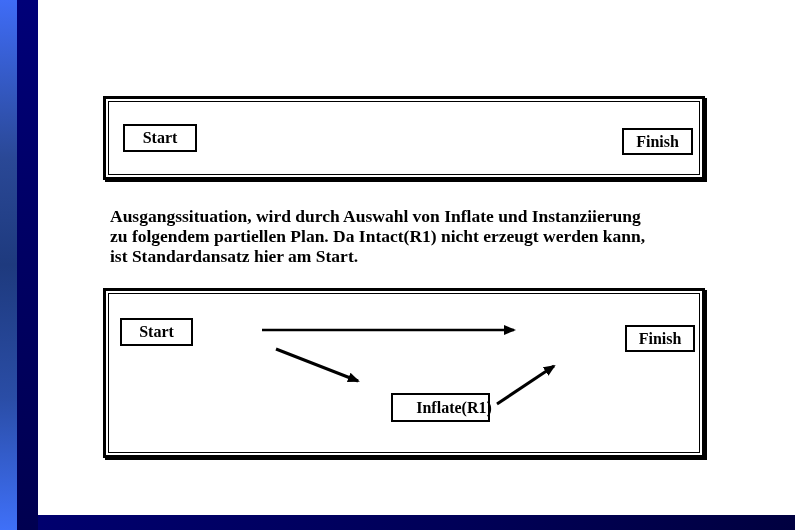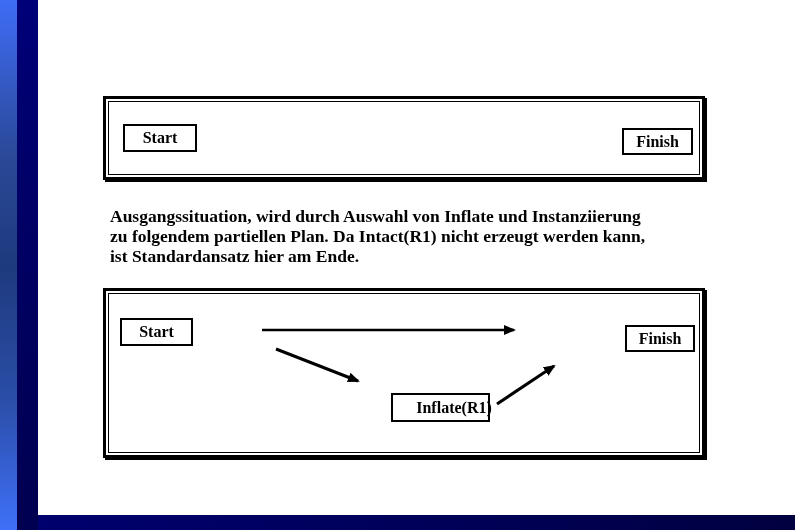--- a/index.html
+++ b/index.html
@@ -93,21 +93,21 @@
   </div>
   <div class="node n-start-1">
     <span>Start</span>
   </div>
   <div class="node n-finish-1">
     <span>Finish</span>
   </div>
 
   <div class="paragraph">Ausgangssituation, wird durch Auswahl von Inflate und Instanziierung
 zu folgendem partiellen Plan. Da Intact(R1) nicht erzeugt werden kann,
-ist Standardansatz hier am Ende.</div>
+ist Standardansatz hier am Start.</div>
 
   <div class="frame frame-partial">
     <div class="frame-inner"></div>
   </div>
   <div class="node n-start-2">
     <span>Start</span>
   </div>
   <div class="node n-finish-2">
     <span>Finish</span>
   </div>

